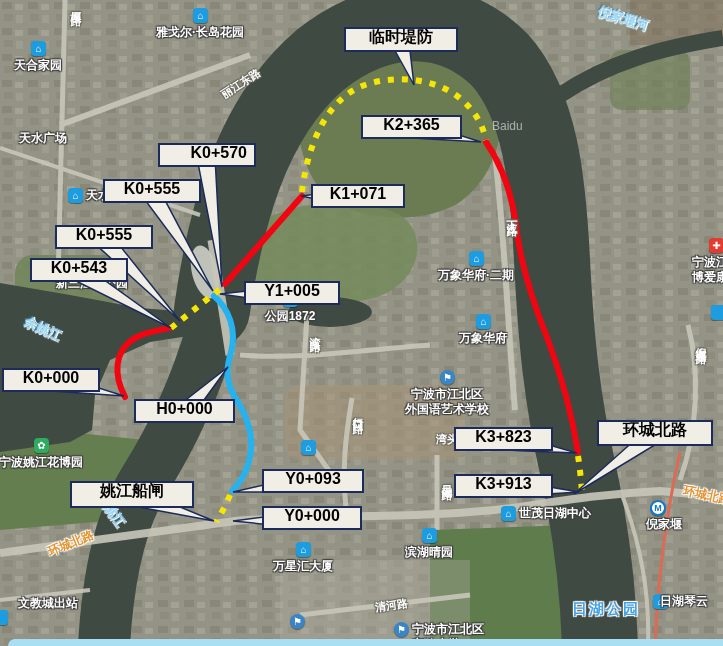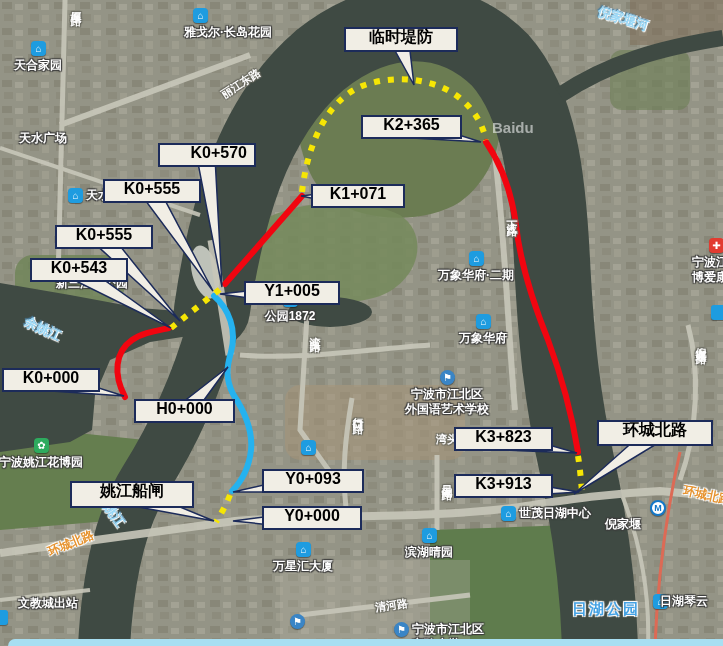--- a/index.html
+++ b/index.html
@@ -30,21 +30,21 @@
         text-shadow:1px 1px 1px #6a6a60,-1px -1px 1px #6a6a60,1px -1px 1px #6a6a60,-1px 1px 1px #6a6a60;}
   .maplabel.road-orange{color:#e6932f;font-size:12px;
         text-shadow:1px 1px 1px #fff,-1px -1px 1px #fff,1px -1px 1px #fff,-1px 1px 1px #fff;}
   .maplabel.water{color:#9bd9f7;font-size:13px;
         text-shadow:1px 1px 1px #fff,-1px -1px 1px #4a7d9e,1px -1px 0 #fff;}
   .maplabel.area{color:#fff;font-size:12px;
         text-shadow:1px 1px 1px #3c3c3c,-1px -1px 1px #3c3c3c,1px -1px 1px #3c3c3c,-1px 1px 1px #3c3c3c;}
   .maplabel.park-blue{color:#45a2e4;font-size:15px;letter-spacing:2px;
         text-shadow:1px 1px 1px #fff,-1px -1px 1px #fff,1px -1px 1px #fff,-1px 1px 1px #fff;}
   .vert{writing-mode:vertical-rl;letter-spacing:2px;}
-  #watermark{position:absolute;color:#fff;opacity:.55;font-size:15px;z-index:2;font-weight:bold;text-align:right;}
+  #watermark{position:absolute;color:#fff;opacity:.55;font-size:12px;z-index:2;font-weight:normal;text-align:right;}
   #bottom-bar{position:absolute;left:8px;right:0;bottom:0;height:7px;background:#a8dff2;
               border-top-left-radius:8px;z-index:5;}
 </style>
 </head>
 <body>
 
 <div id="map">
 
   <svg id="base-svg" width="723" height="646" viewBox="0 0 723 646">
     <defs>
@@ -101,21 +101,21 @@
       <path d="M214,296 C229,309 237,330 231,352 C227,366 225,378 233,394 C245,412 253,430 251,450 C249,468 241,482 232,491" fill="none" stroke="#25b2ef" stroke-width="6" stroke-linecap="round"></path>
       <path d="M302,192 C308,140 330,95 368,84 C400,74 440,80 462,100 C476,112 483,126 486,140" fill="none" stroke="#f6e604" stroke-width="6" stroke-linecap="butt" stroke-dasharray="6 8"></path>
       <path d="M171,328 L224,286" fill="none" stroke="#f6e604" stroke-width="6" stroke-linecap="butt" stroke-dasharray="6 8"></path>
       <path d="M578,456 C580,468 581,480 582,492" fill="none" stroke="#f6e604" stroke-width="6" stroke-linecap="butt" stroke-dasharray="6 8"></path>
       <path d="M230,495 C226,505 221,514 216,522" fill="none" stroke="#f6e604" stroke-width="6" stroke-linecap="butt" stroke-dasharray="6 8"></path>
     </svg>
 
   <div id="poi-layer">
       <div class="poi">
         <span class="poi-icon building" style="left: 193px; top: 8px;">⌂</span>
-        <span class="poi-label" style="left: 200px; top: 24px; transform: translateX(-50%); margin-left: 28px;">雅戈尔·长岛花园</span>
+        <span class="poi-label" style="left: 200px; top: 24px; transform: translateX(-50%);">雅戈尔·长岛花园</span>
       </div>
       <div class="poi">
         <span class="poi-icon building" style="left: 31px; top: 41px;">⌂</span>
         <span class="poi-label" style="left: 38px; top: 57px; transform: translateX(-50%);">天合家园</span>
       </div>
       <div class="poi">
         <span class="poi-icon building" style="left: 68px; top: 188px;">⌂</span>
         <span class="poi-label" style="left: 86px; top: 187px;">天水家园</span>
       </div>
       <div class="poi">
@@ -157,21 +157,21 @@
       <div class="poi">
         <span class="poi-icon flag" style="left: 394px; top: 622px;">⚑</span>
         <span class="poi-label" style="left: 412px; top: 621px;">宁波市江北区</span>
         <span class="poi-label" style="left: 412px; top: 636px;">实验小学</span>
       </div>
       <div class="poi">
         <span class="poi-icon flag" style="left: 290px; top: 614px;">⚑</span>
       </div>
       <div class="poi">
         <span class="poi-icon metro" style="left: 650px; top: 500px;">M</span>
-        <span class="poi-label" style="left: 623px; top: 516px; transform: translateX(-50%);">倪家堰</span>
+        <span class="poi-label" style="left: 664px; top: 516px; transform: translateX(-50%);">倪家堰</span>
       </div>
       <div class="poi">
         <span class="poi-icon park" style="left: 34px; top: 438px;">✿</span>
         <span class="poi-label" style="left: 41px; top: 454px; transform: translateX(-50%);">宁波姚江花博园</span>
       </div>
       <div class="poi">
         <span class="poi-icon hospital" style="left: 709px; top: 238px;">✚</span>
         <span class="poi-label" style="left: 716px; top: 254px; transform: translateX(-50%);">宁波江北</span>
         <span class="poi-label" style="left: 716px; top: 269px; transform: translateX(-50%);">博爱康复</span>
       </div>

